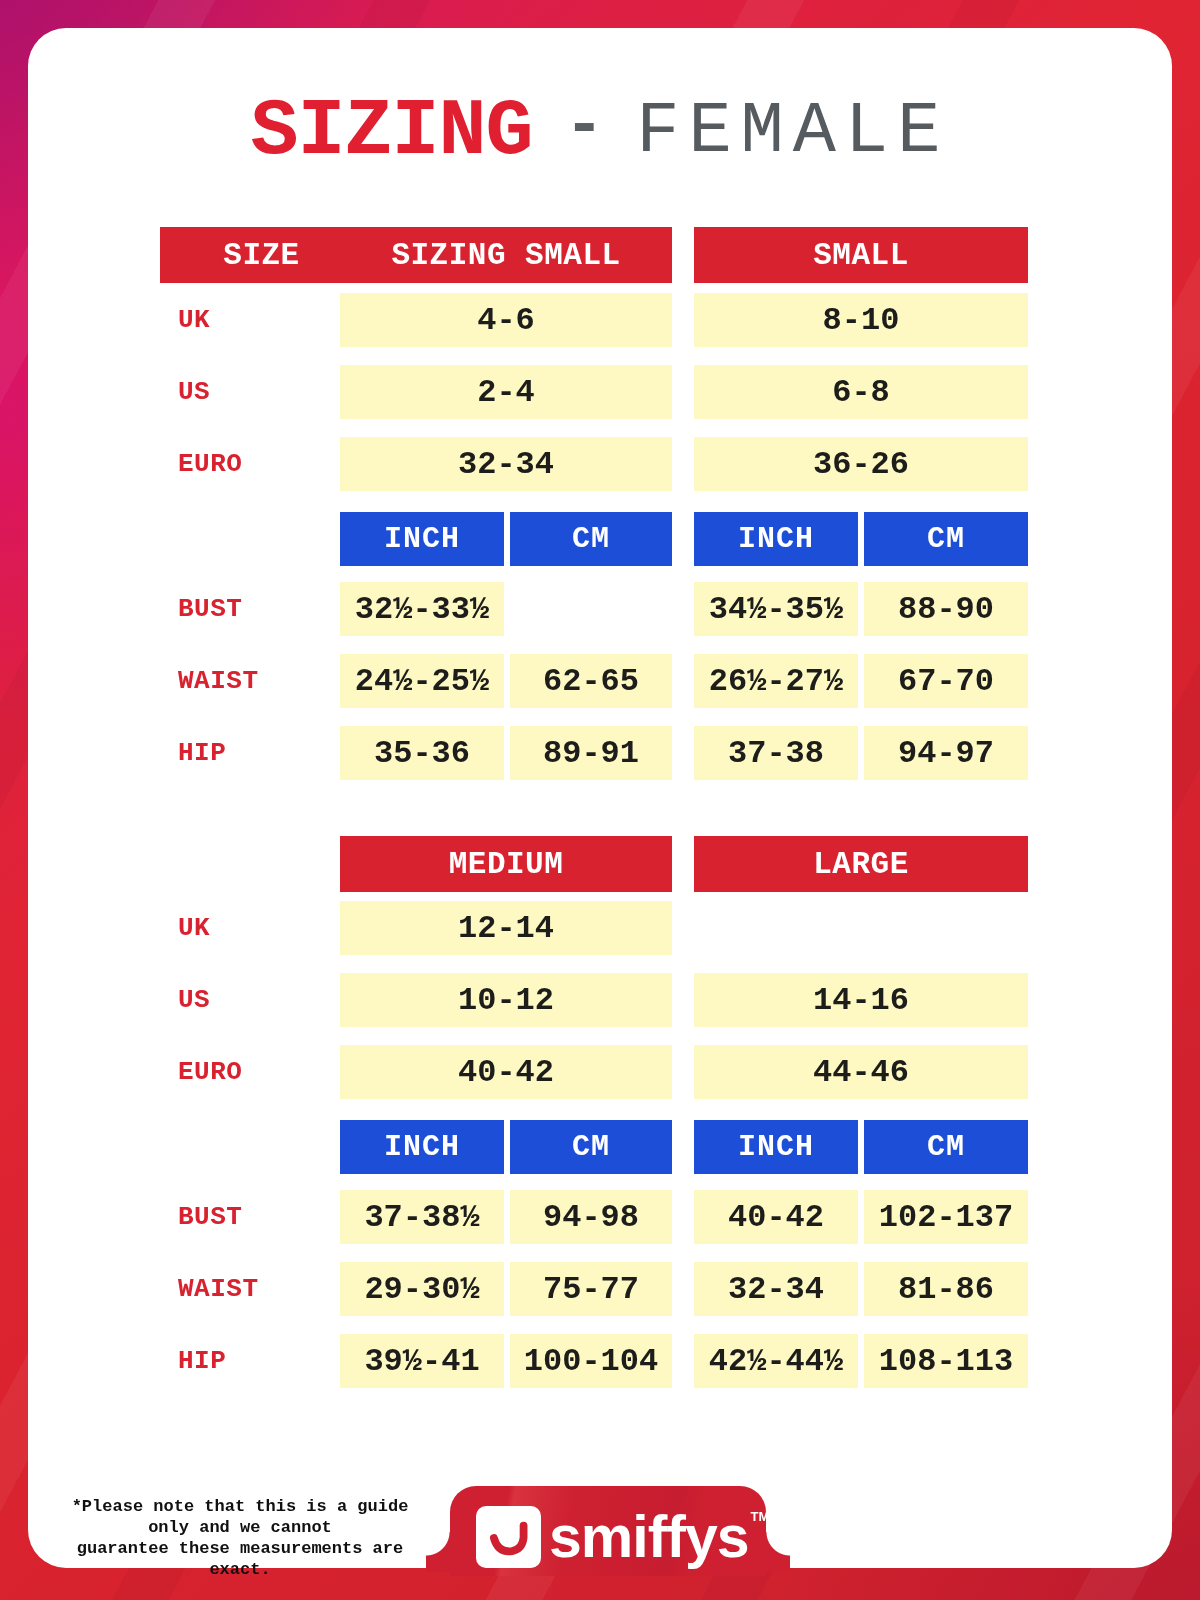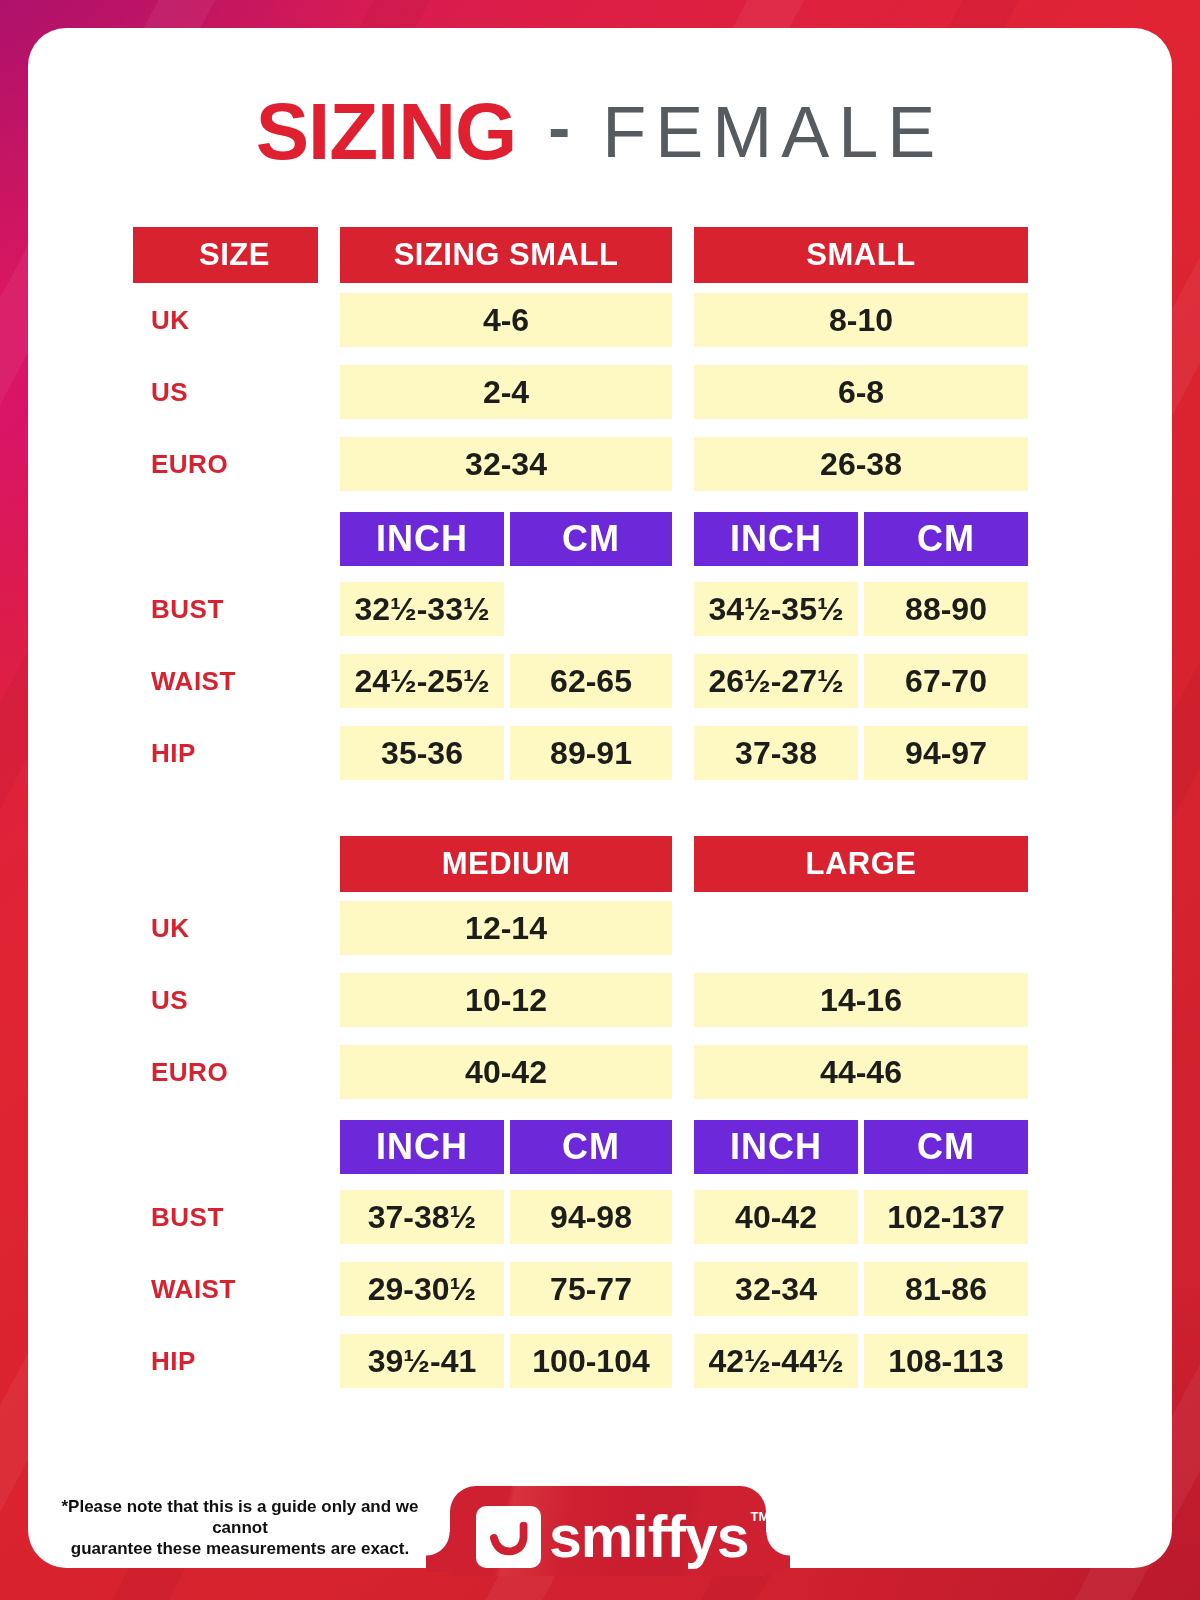--- a/index.html
+++ b/index.html
@@ -20,21 +20,21 @@
     background:
       repeating-linear-gradient(118deg,
         transparent 0 140px,
         rgba(255,255,255,0.05) 140px 190px,
         transparent 190px 330px,
         rgba(120,0,40,0.08) 330px 380px,
         transparent 380px 520px);
   }
   .card {
     position:absolute; left:28px; top:28px; width:1144px; height:1540px;
-    background:#ffffff; border-radius:38px;
+    background:#ffffff; border-radius:38px;font-family:Liberation Mono, monospace;
   }
 
   
   .title-row {
     position:absolute; left:0; top:62px; width:100%; height:84px;
     display:flex; align-items:center; justify-content:center; gap:32px;
   }
   .title-main {
     font-size:80px; font-weight:800; letter-spacing:-1px; color:#e01f31; line-height:1;
   }
@@ -45,25 +45,25 @@
 
   
   .trow { position:absolute; left:0; width:100%; height:54px; }
   .trow.hdr { height:56px; }
   .cell {
     position:absolute; top:0; height:100%;
     display:flex; align-items:center; justify-content:center;
     font-weight:700;
   }
   .red-h  { background:#d9222f; color:#ffffff; font-size:31px; letter-spacing:0.5px; }
-  .gray-h { background:#6d28d9; color:#ffffff; font-size:36px; letter-spacing:1px; }
+  .gray-h { background:#1d4ed8; color:#ffffff; font-size:30px; letter-spacing:1px; }
   .val    { background:#fef9c3; color:#1d1d1b; font-size:32px; }
   .lbl    { color:#d9222f; font-size:26px; justify-content:flex-start; padding-left:19px; letter-spacing:0.5px; }
 
-  .c-label  { left:105px;  width:185px;padding-left:18px; }
+  .c-label  { left:132px;  width:185px;padding-left:18px; }
   .c-a      { left:312px;  width:332px; }
   .c-b      { left:666px;  width:334px; }
   .c-a-inch { left:312px;  width:164px; }
   .c-a-cm   { left:482px;  width:162px; }
   .c-b-inch { left:666px;  width:164px; }
   .c-b-cm   { left:836px;  width:164px; }
 
   
   .note {
     position:absolute; left:30px; top:1468px; width:364px;
@@ -122,21 +122,21 @@
 
   <div class="trow" style="top:337px;">
     <div class="cell lbl c-label">US</div>
     <div class="cell val c-a">2-4</div>
     <div class="cell val c-b">6-8</div>
   </div>
 
   <div class="trow" style="top:409px;">
     <div class="cell lbl c-label">EURO</div>
     <div class="cell val c-a">32-34</div>
-    <div class="cell val c-b">26-38</div>
+    <div class="cell val c-b">36-26</div>
   </div>
 
   <div class="trow" style="top:484px;">
     <div class="cell gray-h c-a-inch">INCH</div>
     <div class="cell gray-h c-a-cm">CM</div>
     <div class="cell gray-h c-b-inch">INCH</div>
     <div class="cell gray-h c-b-cm">CM</div>
   </div>
 
   <div class="trow" style="top:554px;">

